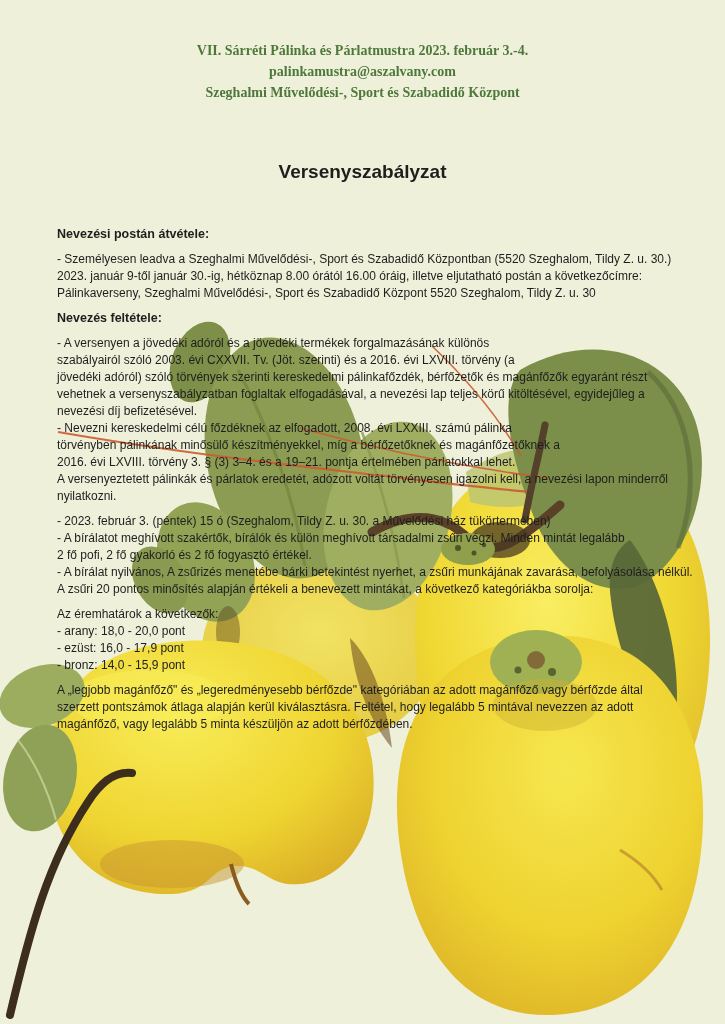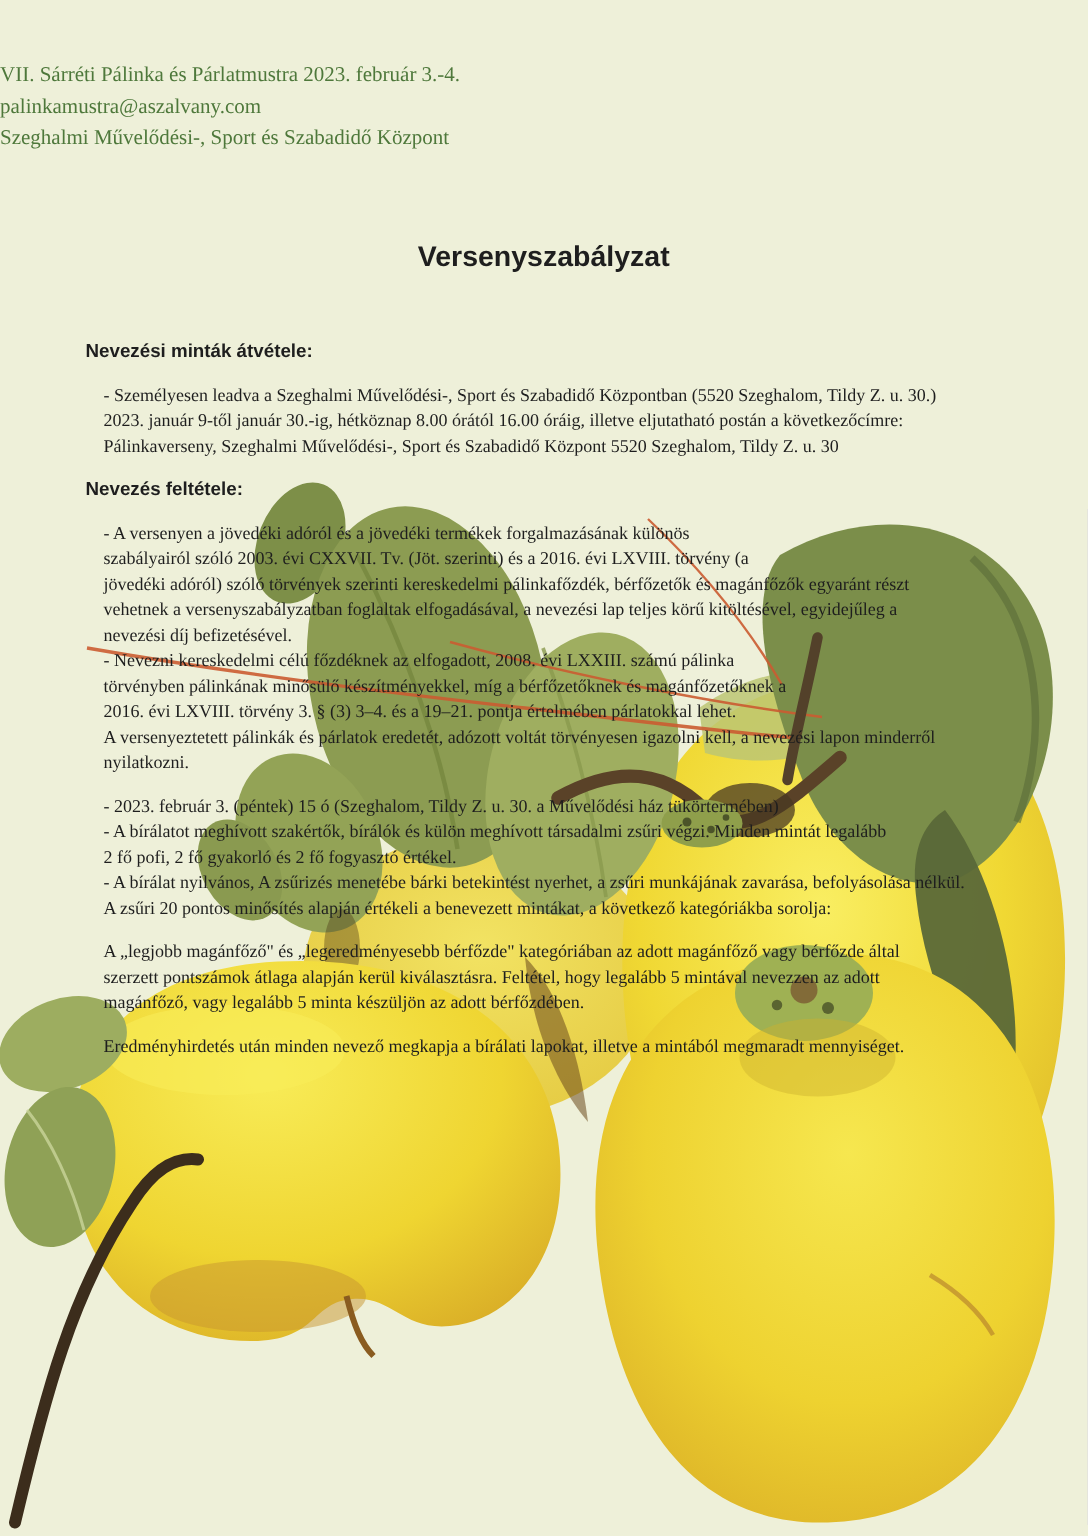--- a/index.html
+++ b/index.html
@@ -4,35 +4,35 @@
 <style>
   html,body{margin:0;padding:0;background:#dddddd;}
   .page{
     position:relative; width:725px; height:1024px; margin:0 auto;
     background:#eef0d9; overflow:hidden;
     font-family:"Liberation Sans", sans-serif; color:#1e1e1e;
   }
   .photo{position:absolute; left:0; top:0; width:725px; height:1024px; z-index:1;}
   .header{
     position:absolute; top:40px; left:0; right:0; z-index:2;
-    text-align:left; color:#4e783b;
-    font-family:"Liberation Serif", serif; font-weight:normal;
+    text-align:center; color:#4e783b;
+    font-family:"Liberation Serif", serif; font-weight:bold;
     font-size:14px; line-height:21px;
   }
   .doc-title{
     position:absolute; top:161px; left:0; right:0; z-index:2;
     text-align:center; font-weight:bold; font-size:19px;
   }
   .content{
     position:absolute; left:57px; top:226px; width:668px; z-index:2;
     font-size:12px; line-height:17px;
   }
   .sec{margin:0 0 8px 0;}
   .sec-heading{font-weight:bold; font-size:12.5px; margin:0 0 8px 0; line-height:17px;}
-  .para{white-space:pre-line; margin:12px;font-family:Liberation Serif, serif;}
+  .para{white-space:pre-line; margin:0;}
 </style>
 </head>
 <body>
 
 <div class="page">
 
   <svg class="photo" viewBox="0 0 725 1024" xmlns="http://www.w3.org/2000/svg" aria-hidden="true">
     <defs>
       <radialGradient id="gq1" cx="45%" cy="38%" r="75%">
         <stop offset="0%" stop-color="#f9ee62"></stop>
@@ -132,21 +132,21 @@
     <div>VII. Sárréti Pálinka és Párlatmustra 2023. február 3.-4.</div>
     <div>palinkamustra@aszalvany.com</div>
     <div>Szeghalmi Művelődési-, Sport és Szabadidő Központ</div>
   </div>
 
   <div class="doc-title">Versenyszabályzat</div>
 
   <div class="content">
 
     <div class="sec">
-      <div class="sec-heading">Nevezési minták átvétele:</div>
+      <div class="sec-heading">Nevezési postán átvétele:</div>
       <p class="para">- Személyesen leadva a Szeghalmi Művelődési-, Sport és Szabadidő Központban (5520 Szeghalom, Tildy Z. u. 30.)
 2023. január 9-től január 30.-ig, hétköznap 8.00 órától 16.00 óráig, illetve eljutatható postán a következőcímre:
 Pálinkaverseny, Szeghalmi Művelődési-, Sport és Szabadidő Központ 5520 Szeghalom, Tildy Z. u. 30</p>
     </div>
 
     <div class="sec">
       <div class="sec-heading">Nevezés feltétele:</div>
       <p class="para">- A versenyen a jövedéki adóról és a jövedéki termékek forgalmazásának különös
 szabályairól szóló 2003. évi CXXVII. Tv. (Jöt. szerinti) és a 2016. évi LXVIII. törvény (a
 jövedéki adóról) szóló törvények szerinti kereskedelmi pálinkafőzdék, bérfőzetők és magánfőzők egyaránt részt
@@ -160,27 +160,30 @@
     </div>
 
     <div class="sec">
       <p class="para">- 2023. február 3. (péntek) 15 ó (Szeghalom, Tildy Z. u. 30. a Művelődési ház tükörtermében)
 - A bírálatot meghívott szakértők, bírálók és külön meghívott társadalmi zsűri végzi. Minden mintát legalább
 2 fő pofi, 2 fő gyakorló és 2 fő fogyasztó értékel.
 - A bírálat nyilvános, A zsűrizés menetébe bárki betekintést nyerhet, a zsűri munkájának zavarása, befolyásolása nélkül.
 A zsűri 20 pontos minősítés alapján értékeli a benevezett mintákat, a következő kategóriákba sorolja:</p>
     </div>
 
+    <div class="sec">
+      <p class="para">Az éremhatárok a következők:
+- arany: 18,0 - 20,0 pont
+- ezüst: 16,0 - 17,9 pont
+- bronz: 14,0 - 15,9 pont</p>
+    </div>
 
 
     <div class="sec">
       <p class="para">A „legjobb magánfőző" és „legeredményesebb bérfőzde" kategóriában az adott magánfőző vagy bérfőzde által
 szerzett pontszámok átlaga alapján kerül kiválasztásra. Feltétel, hogy legalább 5 mintával nevezzen az adott
 magánfőző, vagy legalább 5 minta készüljön az adott bérfőzdében.</p>
     </div>
 
 
-    <div class="sec">
-      <p class="para">Eredményhirdetés után minden nevező megkapja a bírálati lapokat, illetve a mintából megmaradt mennyiséget.</p>
-    </div>
 
   </div>
 </div>
 
 </body></html>

